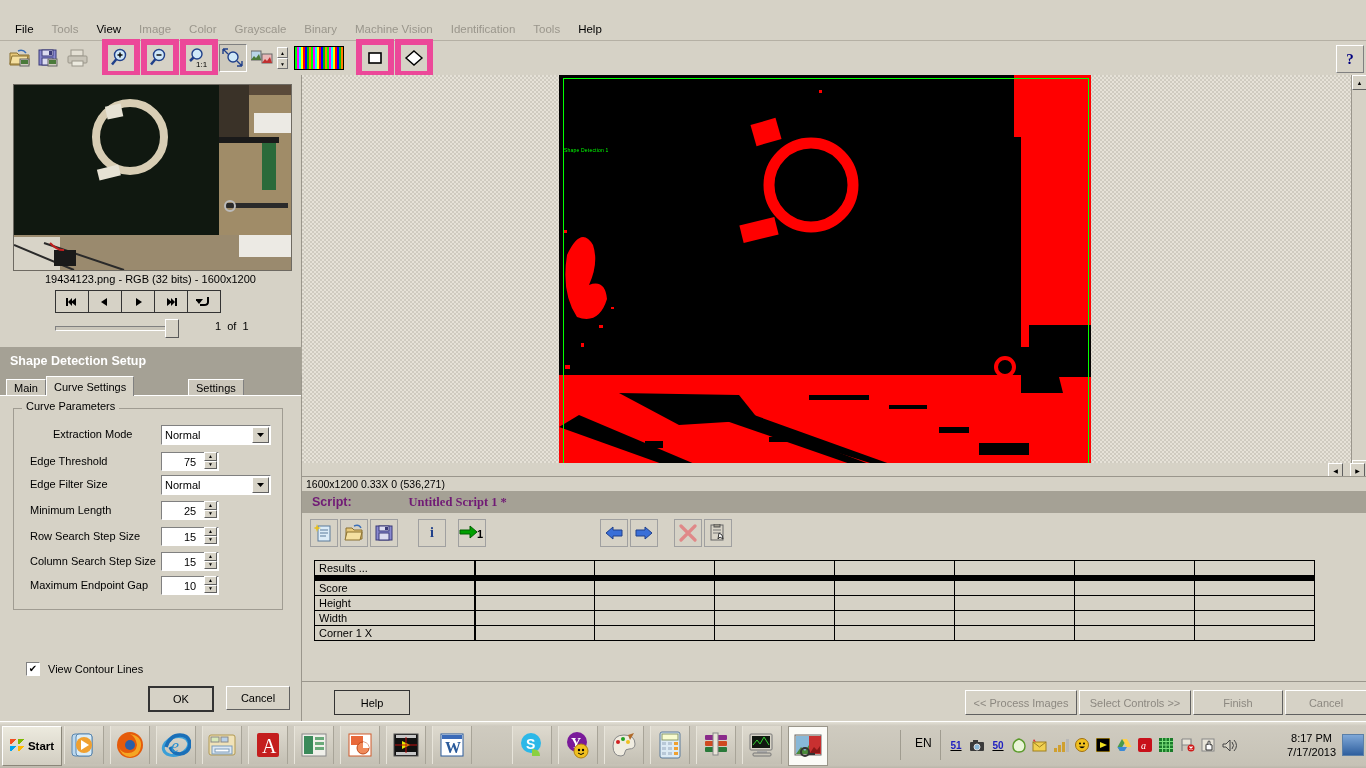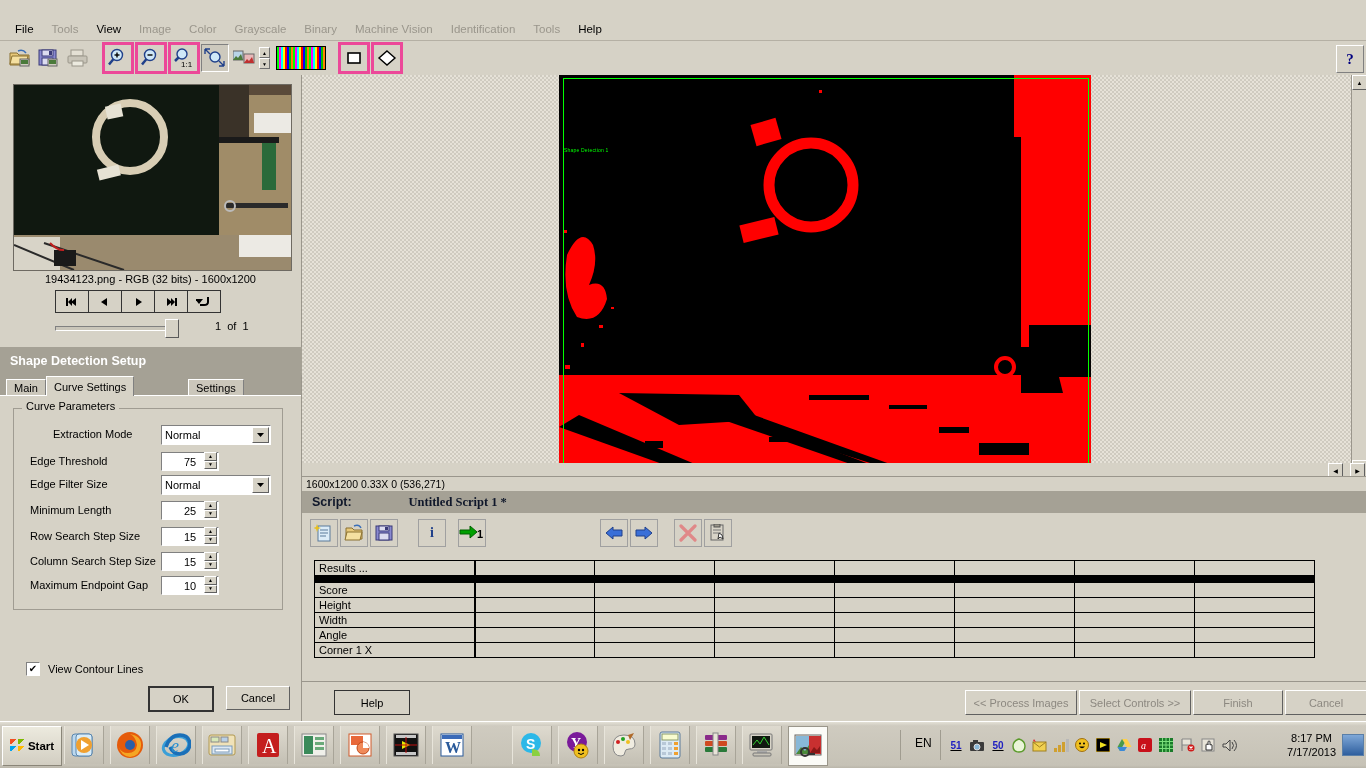--- a/index.html
+++ b/index.html
@@ -52,21 +52,21 @@
     position:absolute;left:0;top:41px;width:1366px;height:34px;
     background:#d6d2c6;border-bottom:1px solid #a8a49a;
     display:flex;align-items:center;padding-left:6px;
   }
   .tbtn{
     width:26px;height:26px;margin-right:1px;
     display:flex;align-items:center;justify-content:center;position:relative;
     border:1px solid transparent;background:transparent;
   }
   .tbtn.sunken{border:1px solid #808080;border-right-color:#fff;border-bottom-color:#fff;background:#cdc9bd;}
-  .tbtn.framed{border:3px solid #ec4899;background:#d6d2c6;}
+  .tbtn.framed{border:6px solid #ec4899;background:#d6d2c6;}
   .tsep{width:9px;}
   .colorbar{
     width:48px;height:22px;border:1px solid #000;margin:0 3px;
     background:repeating-linear-gradient(to right,
       #00ff00 0 2px,#ff00ff 2px 4px,#00ffff 4px 6px,#ffff00 6px 8px,
       #ff0000 8px 10px,#0000ff 10px 12px,#00c000 12px 14px,#ff8000 14px 16px);
   }
   .spin{width:11px;height:22px;display:flex;flex-direction:column;margin-right:3px;}
   .spin div{
     flex:1;border:1px solid #fff;border-right-color:#707070;border-bottom-color:#707070;
@@ -205,21 +205,21 @@
   
   .statusbar{
     position:absolute;left:302px;top:476px;width:1064px;height:14px;background:#d6d2c6;
     display:flex;align-items:center;font-size:10.5px;color:#000;padding-left:4px;
     border-top:1px solid #9a968c;
   }
 
   
   .scripthdr{
     position:absolute;left:302px;top:491px;width:1064px;height:22px;background:#a5a195;
-    color:#0f172a;font-weight:bold;font-size:12.5px;display:flex;align-items:center;
+    color:#701a75;font-weight:bold;font-size:12.5px;display:flex;align-items:center;
   }
   .scripthdr .lbl{padding-left:10px;}
   .scripthdr .val{padding-left:57px;font-family:Liberation Serif, serif;}
 
   .scripttools{
     position:absolute;left:302px;top:513px;width:1064px;height:39px;background:#d6d2c6;
     display:flex;align-items:center;padding-left:8px;border-bottom:1px solid #9a968c;
   }
   .sbtn2{
     width:26px;height:26px;margin-right:2px;background:#d6d2c6;
@@ -232,21 +232,21 @@
     position:absolute;left:302px;top:552px;width:1064px;height:129px;background:#d6d2c6;
   }
   table.results{
     position:absolute;left:12px;top:8px;width:1001px;border-collapse:collapse;
     table-layout:fixed;
   }
   table.results td{
     border:1px solid #000;height:14px;font-size:11px;color:#000;padding:0 0 0 4px;
     background:#d6d2c6;overflow:hidden;white-space:nowrap;
   }
-  table.results td.hdr{border-bottom:8px solid #000000;}
+  table.results td.hdr{border-bottom:6px solid #000000;}
   table.results td.lbl{width:155px;border-right:2px solid #000;}
 
   
   .bottombar{
     position:absolute;left:302px;top:681px;width:1064px;height:40px;background:#d6d2c6;
     border-top:1px solid #9a968c;
   }
   .bbtn{
     position:absolute;top:8px;height:23px;background:#d6d2c6;
     border:1px solid #fff;border-right-color:#606060;border-bottom-color:#606060;
@@ -730,30 +730,20 @@
         <td class="lbl">Width</td>
         <td></td>
             <td></td>
         <td></td>
             <td></td>
         <td></td>
             <td></td>
         <td></td>
       </tr>
       <tr>
-        <td class="lbl">Angle</td>
-        <td></td>
-            <td></td>
-        <td></td>
-            <td></td>
-        <td></td>
-            <td></td>
-        <td></td>
-      </tr>
-      <tr>
         <td class="lbl">Corner 1 X</td>
         <td></td>
             <td></td>
         <td></td>
             <td></td>
         <td></td>
             <td></td>
         <td></td>
       </tr>
     </tbody>

